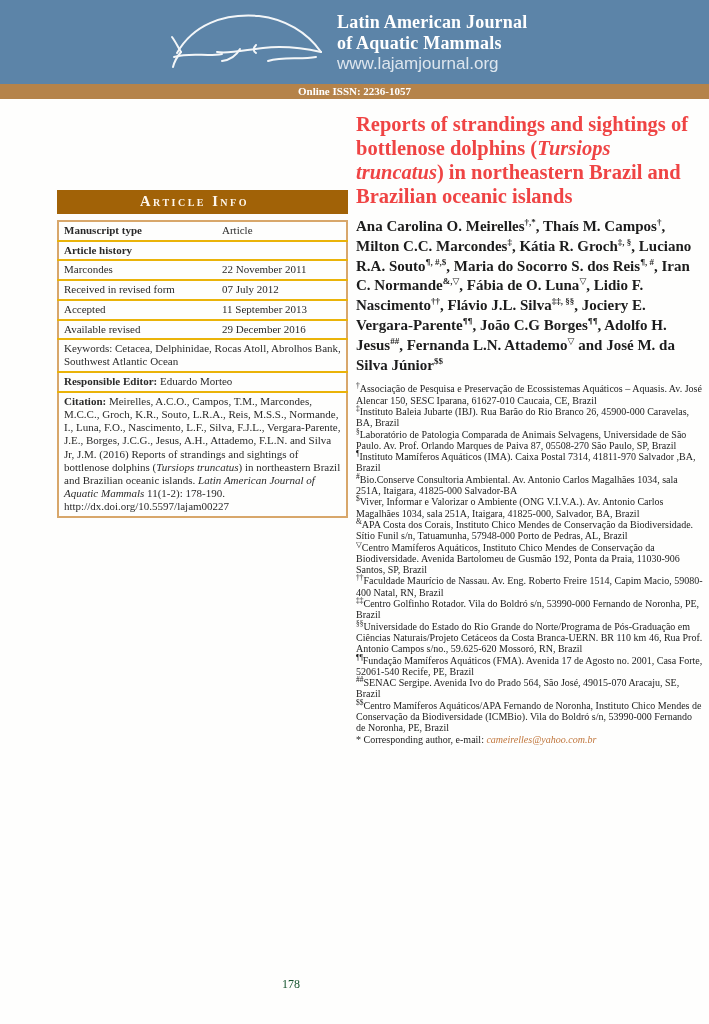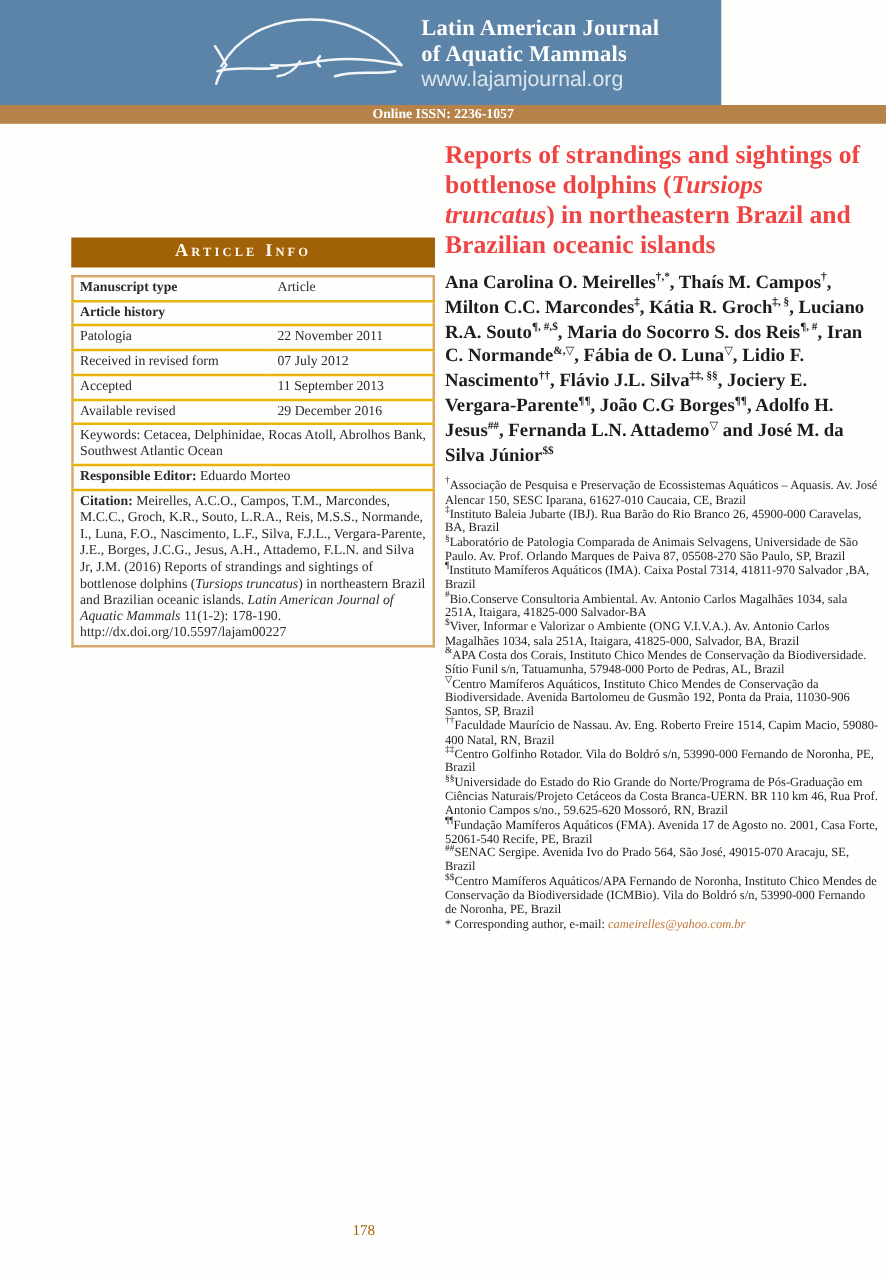--- a/index.html
+++ b/index.html
@@ -1,21 +1,21 @@
 <!DOCTYPE html>
 <html><head>
 <meta charset="utf-8">
 <style>
   html,body{margin:0;padding:0;background:#ffffff;}
   .page{
     position:relative;width:709px;height:1024px;background:#fefefdff;
     font-family:"Liberation Serif","DejaVu Serif",serif;color:#1f1f1f;overflow:hidden;
   }
   
-  .header-band{position:absolute;left:0;top:0;width:577px;height:84px;background:#5c84a8;}
+  .header-band{position:absolute;left:0;top:0;width:709px;height:84px;background:#5c84a8;}
   .logo{position:absolute;left:170px;top:5px;}
   .journal-name{position:absolute;left:337px;top:12px;color:#ffffff;}
   .jl{font-size:18px;font-weight:bold;line-height:21px;letter-spacing:.2px;}
   .jsite{font-size:17px;line-height:19px;color:#dde6ee;font-family:"Liberation Sans","DejaVu Sans",sans-serif;}
   .issn-band{
     position:absolute;left:0;top:84px;width:709px;height:15px;background:#b5834a;
     color:#ffffff;font-size:11px;font-weight:bold;text-align:center;line-height:15px;
   }
   
   .left-col{position:absolute;left:57px;top:190px;width:291px;}
@@ -34,21 +34,21 @@
   .right-col{position:absolute;left:356px;top:112px;width:347px;}
   h1.title{margin:0;font-size:20.5px;line-height:24px;color:#ef4444;font-weight:bold;}
   h1.title i{font-style:italic;}
   .authors{margin:9px 0 0 0;font-size:15px;font-weight:bold;line-height:19.8px;color:#1c1c1c;}
   .authors sup{font-size:9px;line-height:0;}
   .affils{margin-top:8px;}
   p.affil{margin:0;font-size:10px;line-height:11.3px;color:#1c1c1c;}
   p.affil sup{font-size:7.5px;line-height:0;}
   .email{color:#c0763c;cursor:pointer;font-style:italic;}
   
-  .footer{position:absolute;left:0;top:977px;width:582px;text-align:center;font-size:12px;color:#a16207;}
+  .footer{position:absolute;left:0;top:977px;width:582px;text-align:center;font-size:12px;color:#14532d;}
 </style>
 </head>
 <body>
 
 <div class="page">
 
   <div class="header-band">
     <svg class="logo" width="162" height="74" viewBox="0 0 162 74" fill="none" stroke="#ffffff" stroke-width="2" stroke-linecap="round" opacity="0.93">
       <path d="M7 48 C 23 20, 53 8, 89 11 C 115 14, 137 27, 151 47"></path>
       <path d="M151 47 C 133 43, 111 41, 93 43 C 75 45, 59 49, 47 47"></path>
@@ -75,21 +75,21 @@
     <table class="info-table">
       <tbody>
           <tr>
             <td class="b">Manuscript type</td>
             <td>Article</td>
           </tr>
           <tr>
             <td colspan="2" class="b">Article history</td>
           </tr>
           <tr>
-            <td>Patologia</td>
+            <td>Marcondes</td>
             <td>22 November 2011</td>
           </tr>
           <tr>
             <td>Received in revised form</td>
             <td>07 July 2012</td>
           </tr>
           <tr>
             <td>Accepted</td>
             <td>11 September 2013</td>
           </tr>

